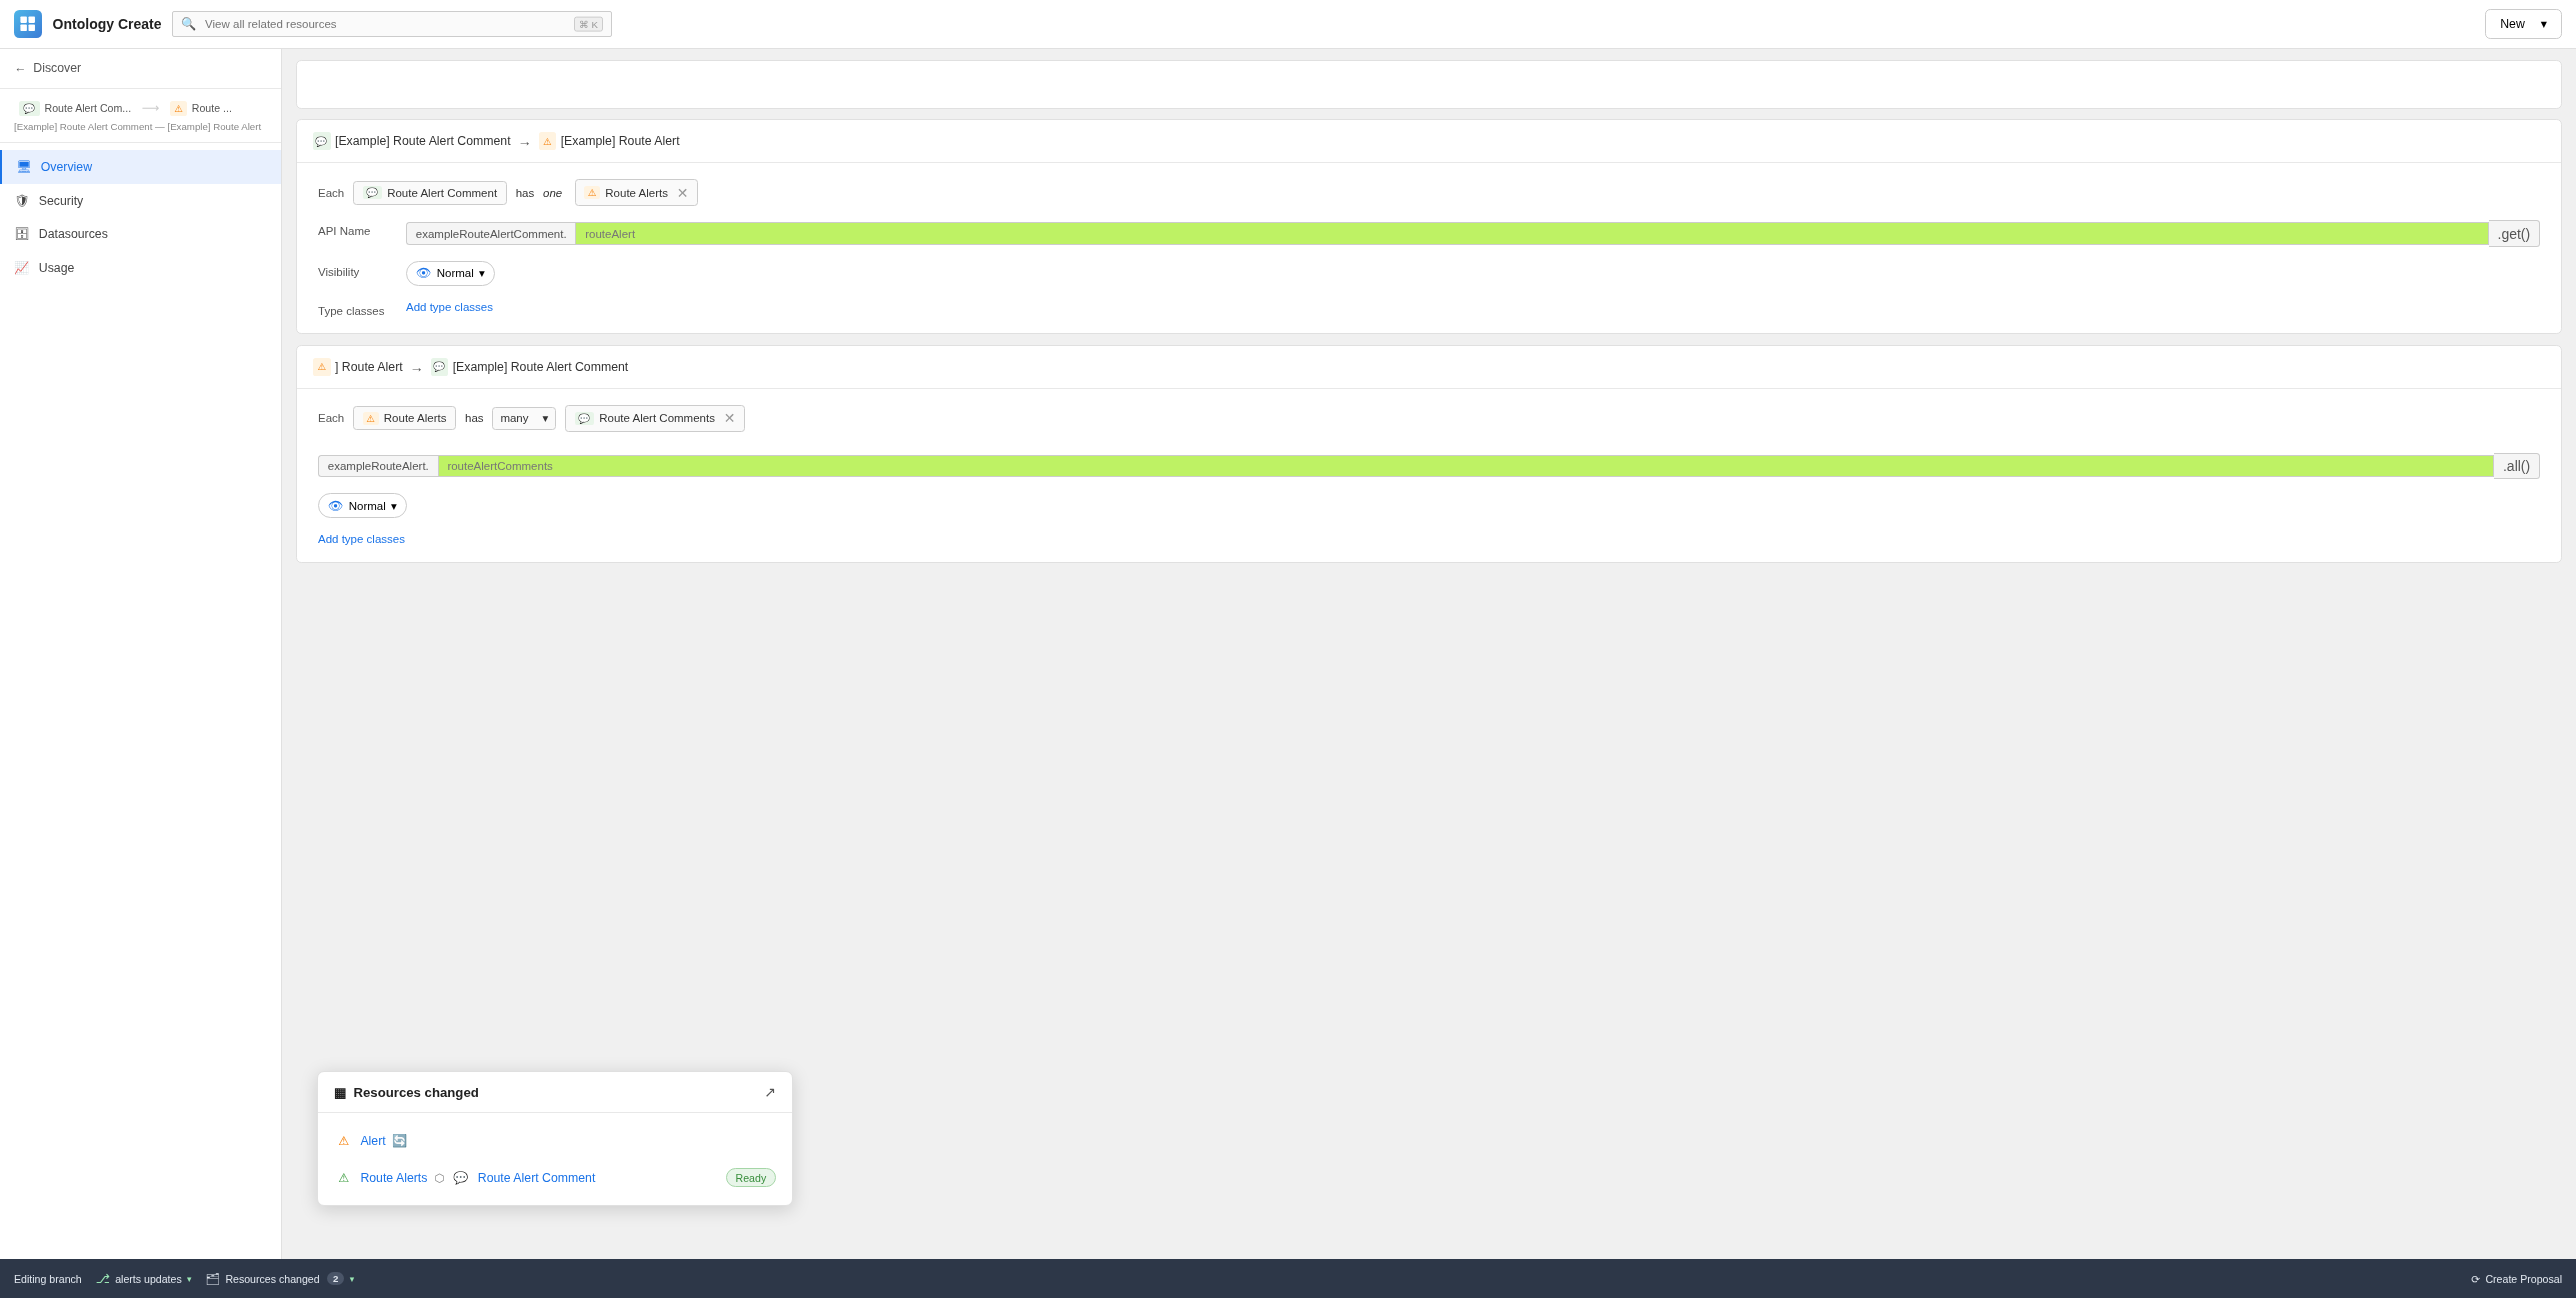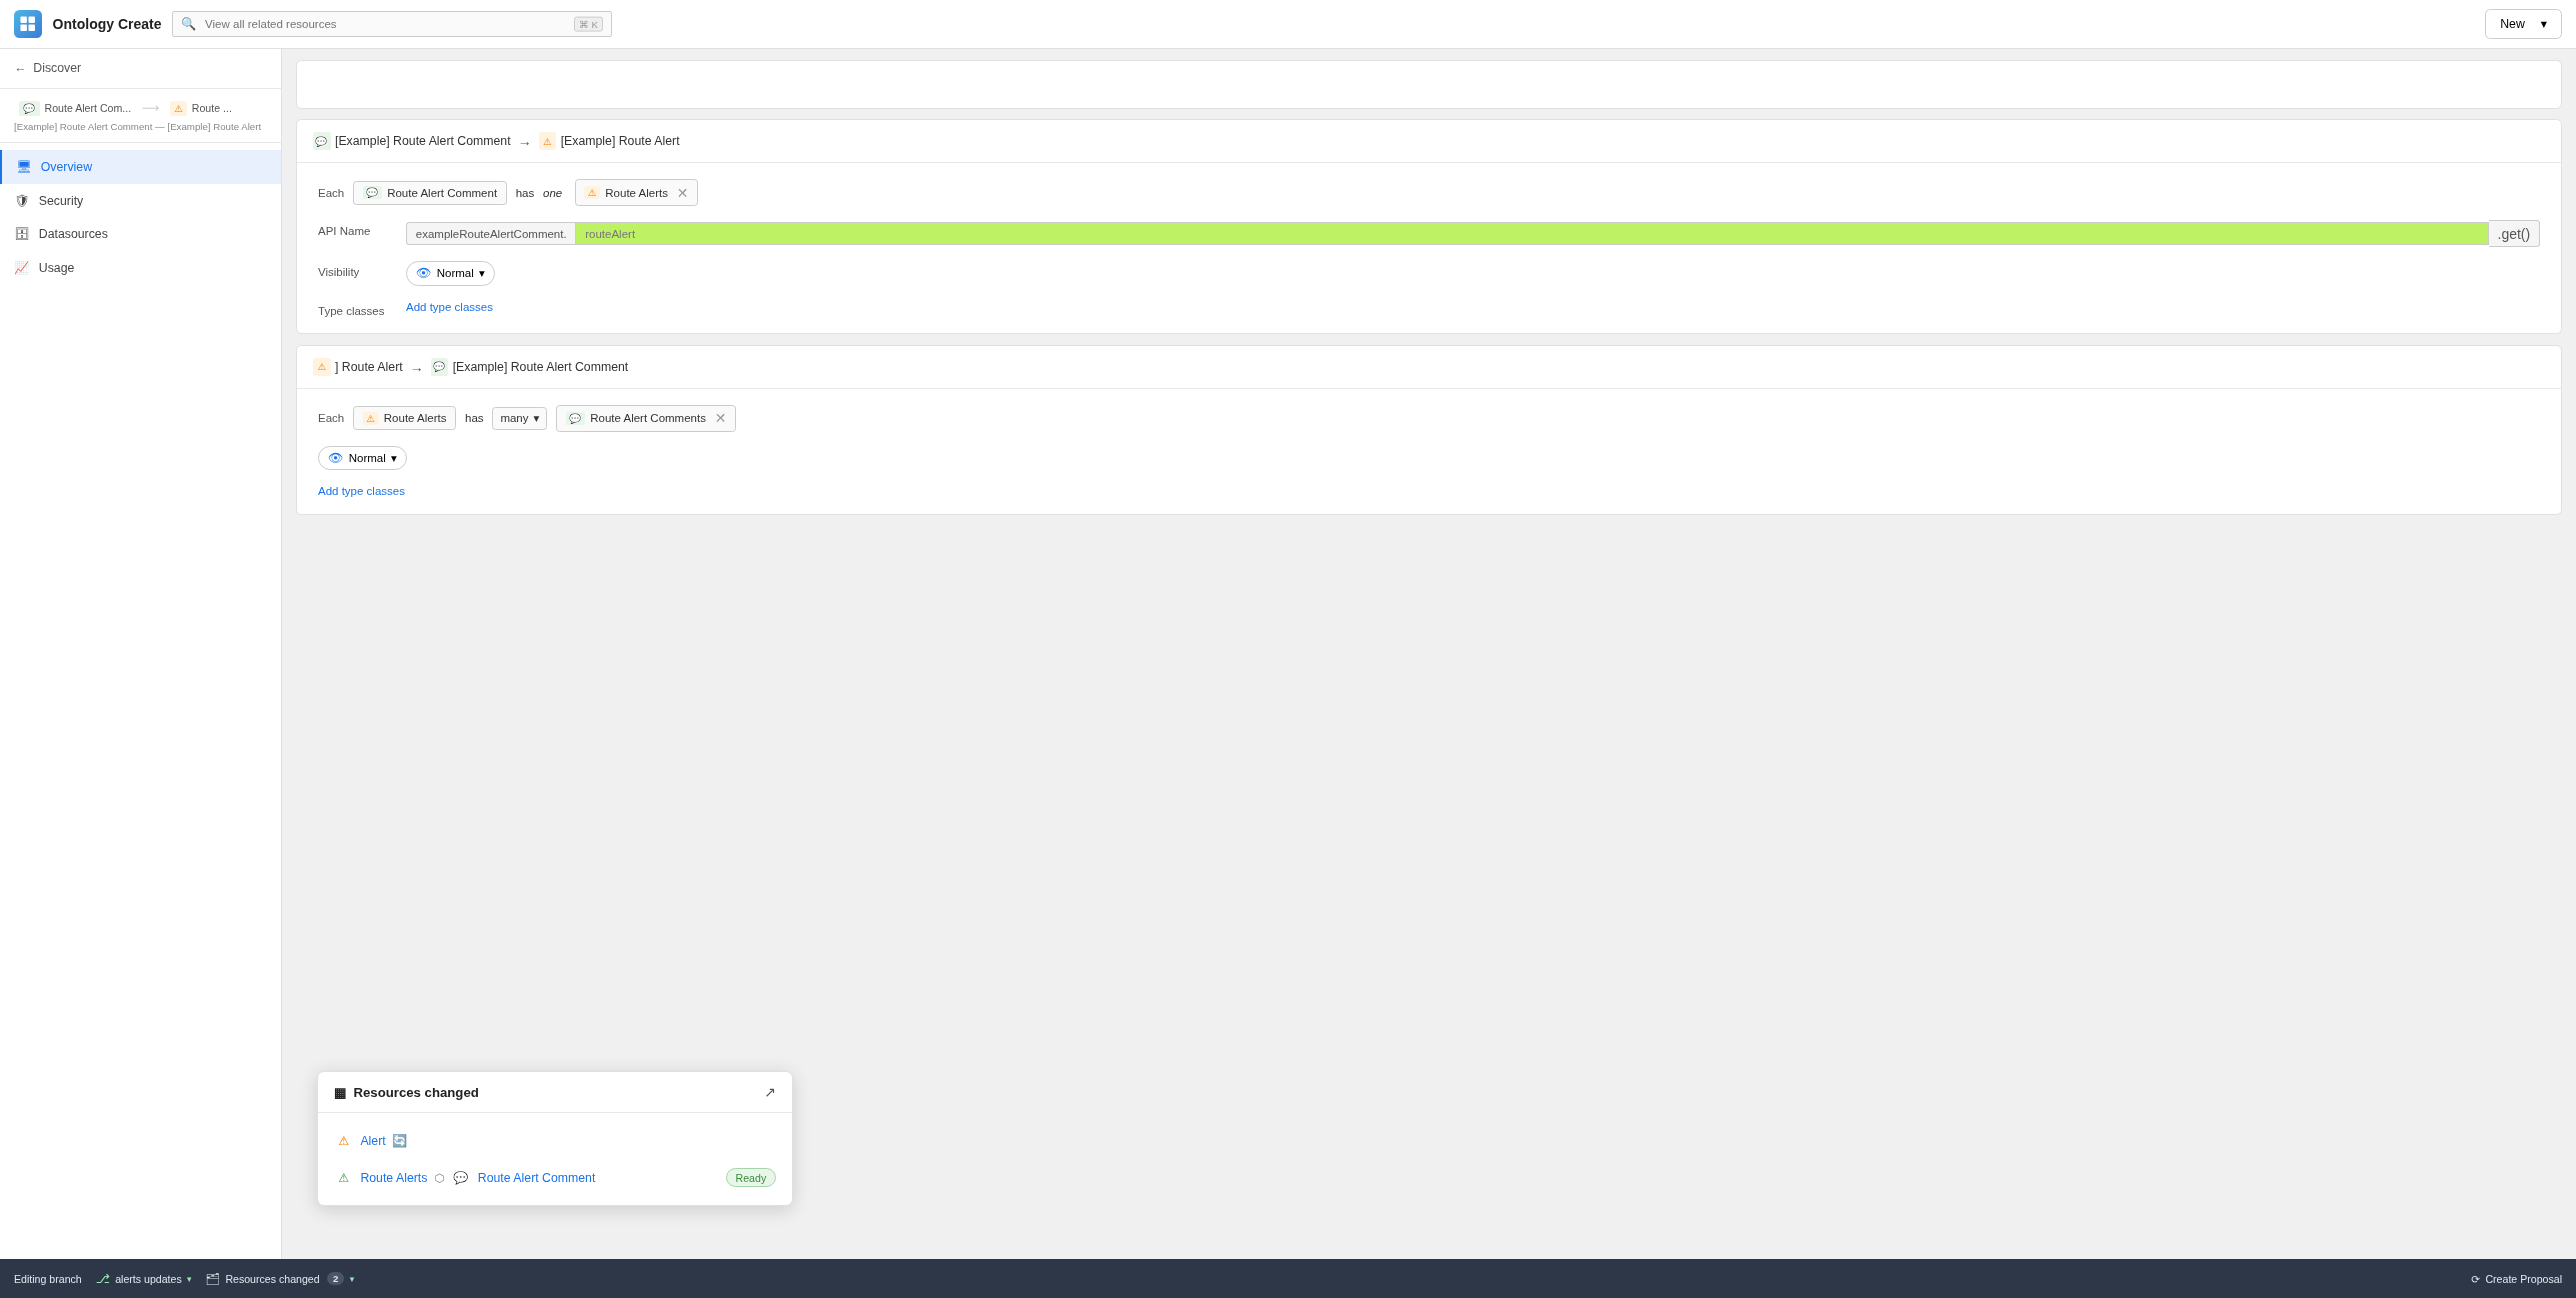--- a/index.html
+++ b/index.html
@@ -235,28 +235,35 @@
           </span>
         </div>
         <div class="relation-card-body">
           <div class="relation-row">
             <span class="relation-label">Each</span>
             <div class="relation-entity">
               <span style="background:#fff3e0;color:#f57c00;padding:0.9px 3.5px;border-radius:2.6px;font-size:9.7px;">⚠</span>
               <span>Route Alerts</span>
             </div>
             <span class="relation-has">has</span>
-            <span style="display:inline-flex;align-items:center;gap:5px;padding:3.5px 7px;border:0.9px solid #ccc;border-radius:3.5px;background:#fafafa;font-size:11.5px;">
+            <span style="display:inline-flex;align-items:center;gap:14px;padding:3.5px 7px;border:0.9px solid #ccc;border-radius:3.5px;background:#fafafa;font-size:11.5px;">
               <span>many</span>
               <span>▾</span>
             </span>
             <div class="relation-target">
               <span style="background:#e8f5e9;color:#388e3c;padding:0.9px 3.5px;border-radius:2.6px;font-size:9.7px;">💬</span>
               <span>Route Alert Comments</span>
               <button class="relation-remove">✕</button>
+            </div>
+          </div>
+          <div class="field-row" style="margin-top:21px;">
+            <div class="field-value api-name-box">
+              <span class="api-name-prefix">exampleRouteAlert.</span>
+              <span class="api-name-main">routeAlertComments</span>
+              <span class="api-name-suffix">.all()</span>
             </div>
           </div>
           <div class="field-row">
             <div class="field-value">
               <button class="visibility-btn">
                 <span class="eye-icon">👁</span>
                 <span>Normal</span>
                 <span>▾</span>
               </button>
             </div>

